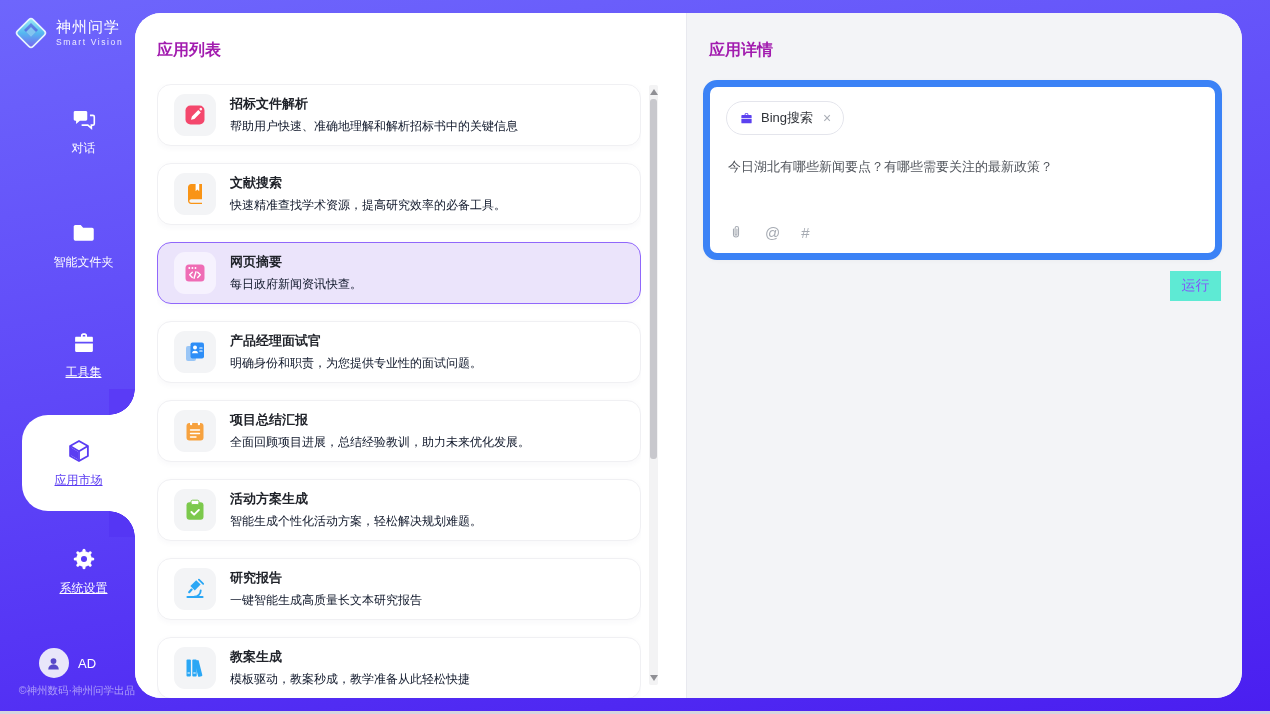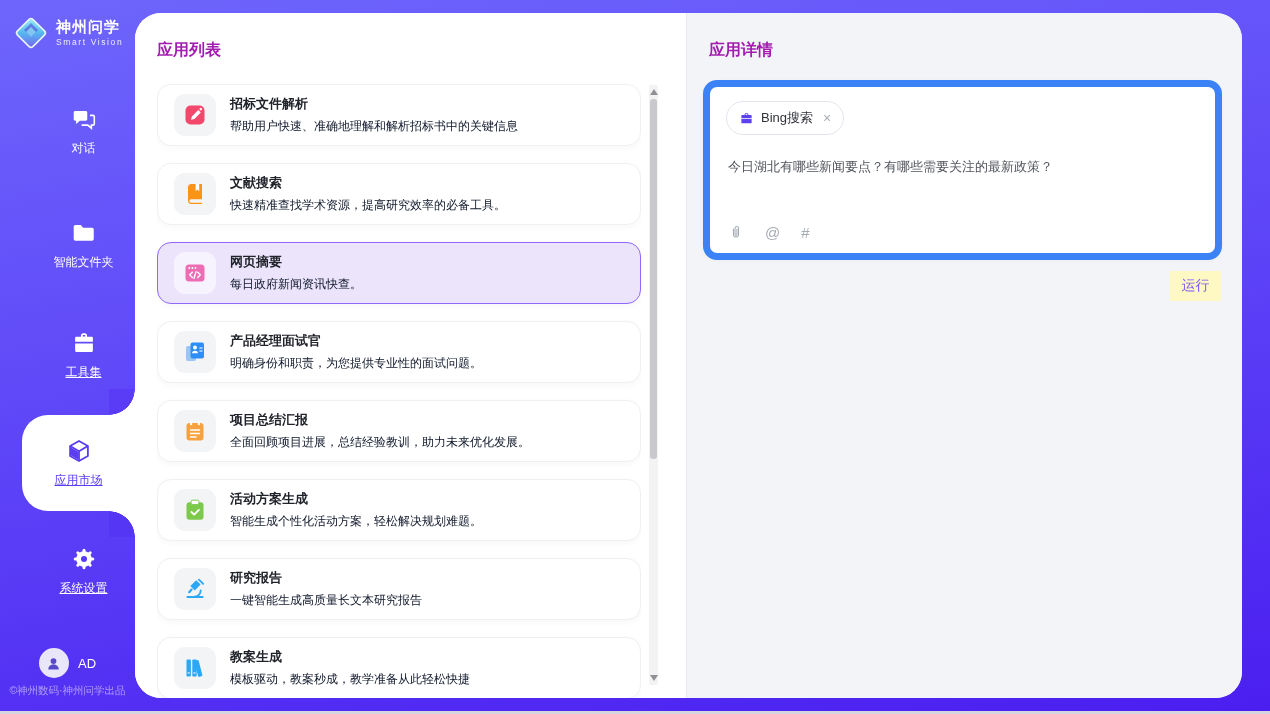--- a/index.html
+++ b/index.html
@@ -5,41 +5,41 @@
   html,body{margin:0;padding:0;}
   body{font-family:"Liberation Sans","DejaVu Sans",sans-serif;}
   .page{position:relative;width:1270px;height:714px;overflow:hidden;
     background:linear-gradient(170deg,#6e66fc 0%,#5b40f7 55%,#4a1ef0 100%);}
   .bottom-line{position:absolute;left:0;right:0;bottom:0;height:3px;background:#d5d5df;}
 
   
   .sidebar{position:absolute;left:0;top:0;width:135px;height:711px;z-index:2;}
   .brand{position:absolute;left:13px;top:15px;display:flex;align-items:center;gap:7px;}
   .brand-mark svg{width:36px;height:36px;display:block;}
-  .brand-name{color:#fff;font-size:15px;font-weight:700;letter-spacing:1px;line-height:1.1;}
+  .brand-name{color:#fff;font-size:15px;font-weight:400;letter-spacing:1px;line-height:1.1;}
   .brand-tagline{color:rgba(255,255,255,.88);font-size:8.5px;letter-spacing:1.6px;margin-top:2px;}
   .nav-item{position:absolute;left:16px;width:135px;display:flex;flex-direction:column;align-items:center;gap:8px;color:#fff;cursor:pointer;}
   .nav-item svg{width:26px;height:26px;display:block;}
   .nav-label{font-size:12px;color:#fff;}
   .nav-label.u{text-decoration:underline;}
   .nav-item:nth-child(1){top:106px;}
   .nav-item:nth-child(2){top:220px;}
   .nav-item:nth-child(3){top:330px;}
   .nav-item:nth-child(5){top:546px;}
   .nav-item.active{left:22px;width:113px;top:415px;height:96px;background:#fff;border-radius:26px 0 0 26px;justify-content:center;color:#5b3df2;}
   .nav-item.active .nav-label{color:#5b3df2;}
   .nav-item.active::before{content:"";position:absolute;right:0;top:-26px;width:26px;height:26px;
     background:radial-gradient(circle at 0 0,#5a3bf6 25.5px,#fff 26px);}
   .nav-item.active::after{content:"";position:absolute;right:0;bottom:-26px;width:26px;height:26px;
     background:radial-gradient(circle at 0 100%,#5536f4 25.5px,#fff 26px);}
   .user-row{position:absolute;left:0;top:648px;width:135px;display:flex;align-items:center;justify-content:center;gap:9px;cursor:pointer;}
   .avatar{width:30px;height:30px;border-radius:50%;background:#e9e6fa;display:flex;align-items:center;justify-content:center;color:#5748c9;}
   .avatar svg{width:17px;height:17px;display:block;}
   .user-name{color:#fff;font-size:13px;}
-  .side-footer{position:absolute;left:0;bottom:13px;width:135px;text-align:center;color:rgba(255,255,255,.5);font-size:10.5px;}
+  .side-footer{position:absolute;left:0;bottom:13px;width:135px;text-align:right;color:rgba(255,255,255,.5);font-size:10.5px;}
 
   
   .container{position:absolute;left:135px;top:13px;right:28px;bottom:16px;background:#fff;border-radius:26px;display:flex;overflow:hidden;z-index:1;}
   .panel-title{font-size:16px;font-weight:700;color:#a21caf;margin:27px 0 0 22px;}
 
   
   .panel-left{width:551px;background:#fff;position:relative;flex:none;}
   .list{position:absolute;left:22px;top:71px;width:484px;bottom:0;overflow:hidden;}
   .card{box-sizing:border-box;height:62px;border:1px solid #f0f0f3;border-radius:14px;background:#fff;
     display:flex;align-items:center;padding:0 16px;margin-bottom:17px;box-shadow:0 2px 6px rgba(60,60,110,.04);cursor:pointer;}
@@ -64,21 +64,21 @@
   .tag-icon{display:flex;color:#5b41f0;}
   .tag-icon svg{width:15px;height:15px;display:block;}
   .tag-label{font-size:13px;color:#2f3238;}
   .tag-close{font-size:14px;color:#a9adb5;margin-left:3px;cursor:pointer;line-height:1;}
   .prompt-text{position:absolute;left:18px;top:70px;right:22px;font-size:13px;color:#51555c;line-height:1.5;cursor:text;}
   .toolbar{position:absolute;left:18px;bottom:13px;display:flex;gap:21px;align-items:center;color:#a6abb3;}
   .toolbar svg{width:16px;height:16px;display:block;}
   .txt-glyph{font-size:15px;color:#a6abb3;line-height:1;}
   .tb-icon{display:flex;cursor:pointer;}
   .run-row{position:absolute;top:258px;right:21px;}
-  .run-btn{width:51px;height:30px;background:#fef9c3;color:#8059f8;border:none;border-radius:0;font-size:14px;cursor:pointer;font-family:inherit;}
+  .run-btn{width:51px;height:30px;background:#5eead4;color:#8059f8;border:none;border-radius:0;font-size:14px;cursor:pointer;font-family:inherit;}
 </style>
 </head>
 <body>
 
 <div class="page">
 
   <aside class="sidebar">
     <div class="brand">
       <span class="brand-mark" id="brand-mark">
           <svg viewBox="0 0 36 36">

